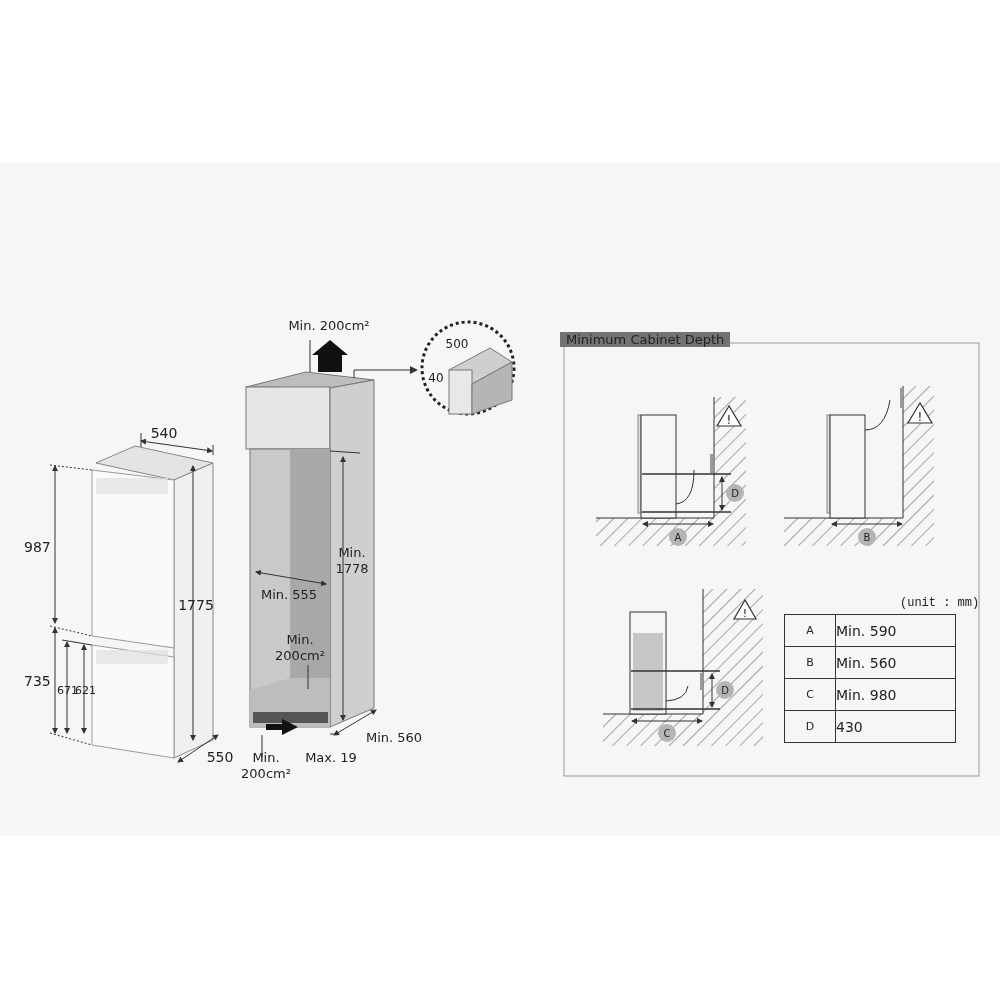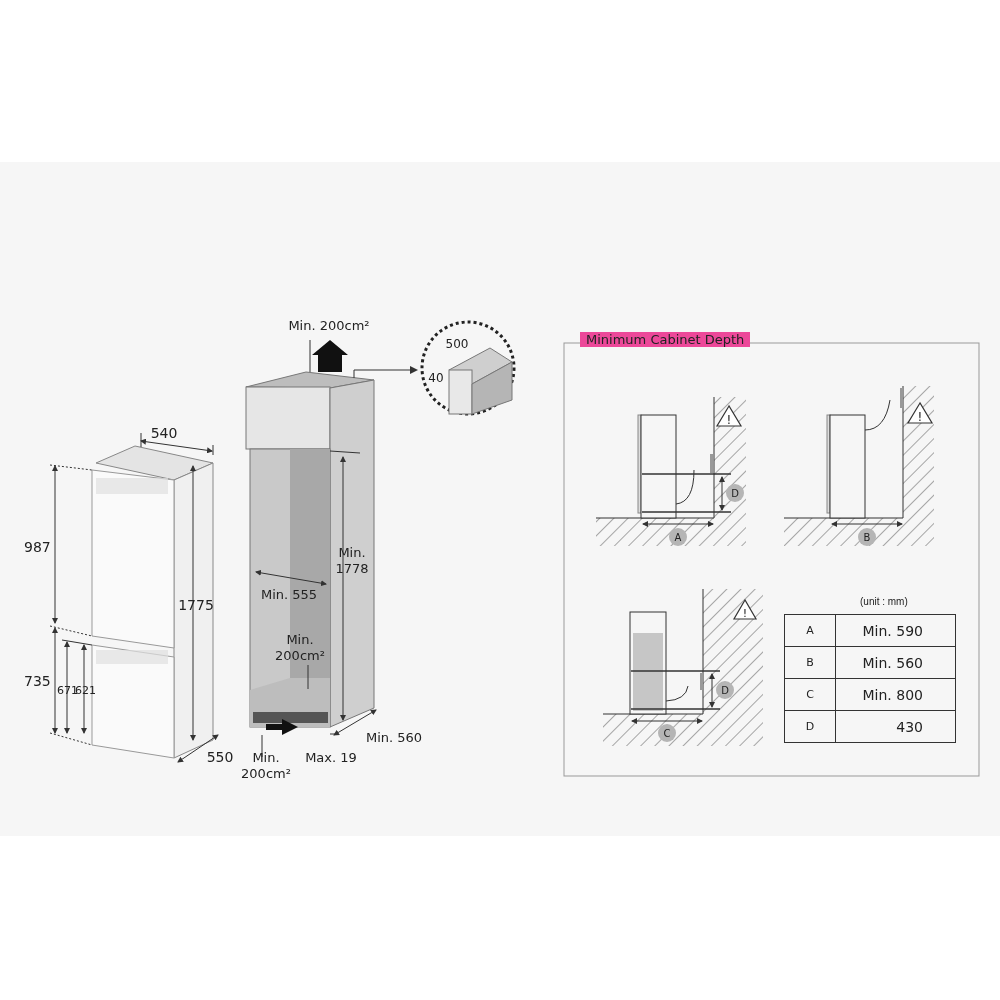--- a/index.html
+++ b/index.html
@@ -1,25 +1,25 @@
 <!DOCTYPE html>
 <html><head>
 <meta charset="utf-8">
 <style>
   html,body{margin:0;padding:0;background:#ffffff;}
   body{width:1000px;height:1000px;position:relative;overflow:hidden;font-family:"DejaVu Sans",sans-serif;}
   .band{position:absolute;left:0;top:162px;width:1000px;height:674px;background:#f6f6f6;}
   svg{position:absolute;left:0;top:0;}
   .lbl{font-family:"DejaVu Sans",sans-serif;fill:#222;}
-  .panel-title{position:absolute;left:580px;top:332px;font-size:13px;color:#222;background:#ec4899;padding:0 6px;font-family:"DejaVu Sans",sans-serif;}
-  .unit{position:absolute;left:860px;top:596px;font-size:10px;color:#222;font-family:Liberation Sans, sans-serif;}
+  .panel-title{position:absolute;left:560px;top:332px;font-size:13px;color:#222;background:#737373;padding:0 6px;font-family:"DejaVu Sans",sans-serif;}
+  .unit{position:absolute;left:900px;top:596px;font-size:12px;color:#222;font-family:Liberation Mono, monospace;}
   table.dims{position:absolute;left:784px;top:614px;width:172px;border-collapse:collapse;font-family:"DejaVu Sans",sans-serif;}
   table.dims td{border:1px solid #333;height:31px;font-size:14px;color:#222;padding:0;}
   table.dims td.k{width:50px;text-align:center;font-size:11px;}
-  table.dims td.v{text-align:right;padding-right:32px;}
+  table.dims td.v{text-align:left;padding-right:32px;}
 </style>
 </head>
 <body>
 
 <div class="band"></div>
 
 <svg width="1000" height="1000" viewBox="0 0 1000 1000">
   <defs>
     <pattern id="hatch" patternUnits="userSpaceOnUse" width="10" height="10" patternTransform="rotate(45)">
       <line x1="0" y1="0" x2="0" y2="10" stroke="#555" stroke-width="1"></line>
@@ -189,20 +189,20 @@
       <tr>
     <td class="k">A</td>
     <td class="v">Min. 590</td>
   </tr>
   <tr>
     <td class="k">B</td>
     <td class="v">Min. 560</td>
   </tr>
   <tr>
     <td class="k">C</td>
-    <td class="v">Min. 800</td>
+    <td class="v">Min. 980</td>
   </tr>
   <tr>
     <td class="k">D</td>
     <td class="v">430</td>
   </tr>
 </tbody>
   </table>
 
 </body></html>

